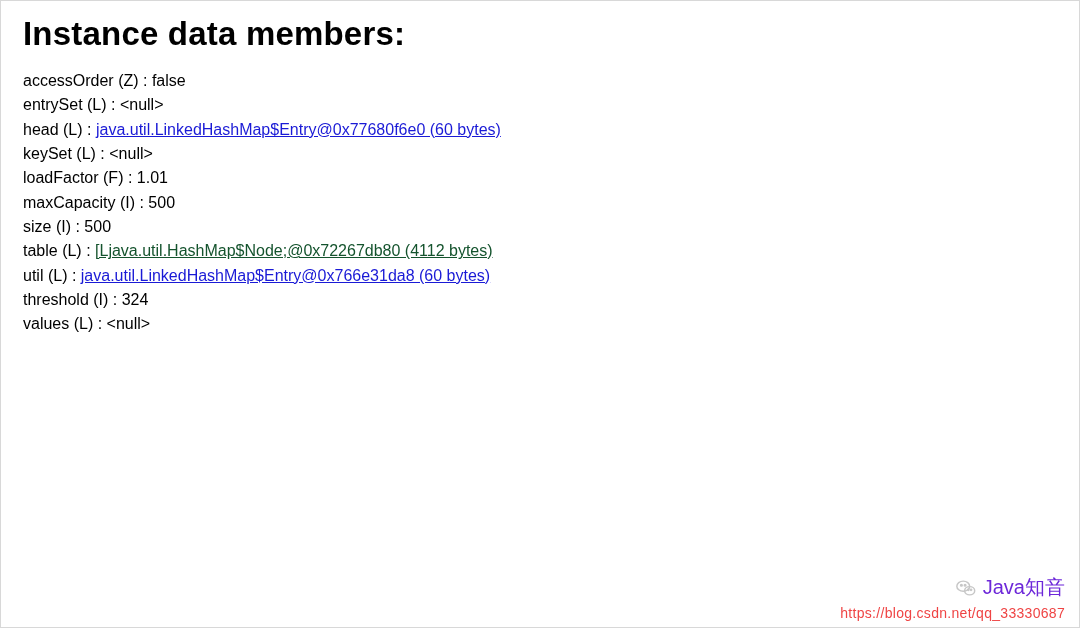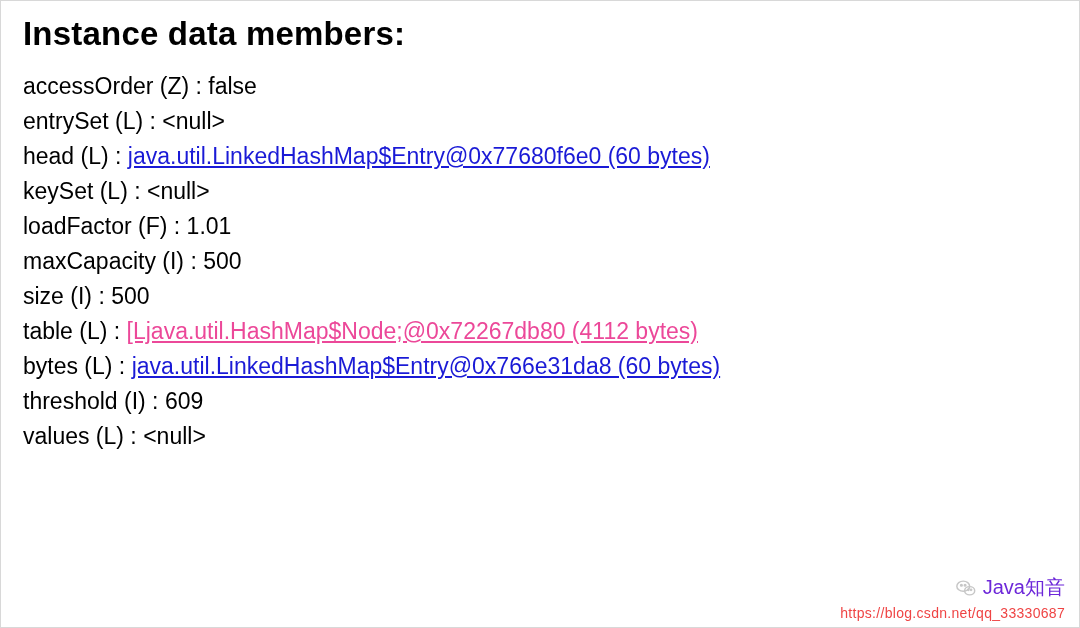--- a/index.html
+++ b/index.html
@@ -13,33 +13,33 @@
       border: 1px solid #d8d8d8;
       color: #000;
     }
     h2.title {
       font-weight: 700;
       font-size: 33px;
       margin-bottom: 16px;
       letter-spacing: 0.2px;
     }
     .members {
-      font-size: 23px;
+      font-size: 16px;
       line-height: 1.52;
     }
     .row {
       white-space: nowrap;
     }
     a.ref {
       color: #1a1ad6;
       text-decoration: underline;
       margin-top: 12px;
     }
     a.ref.visited {
-      color: #ec4899;
+      color: #14532d;
       text-decoration: underline;
     }
     .wm {
       position: absolute;
       right: 14px;
       bottom: 26px;
       display: flex;
       align-items: center;
       gap: 6px;
       color: #6d28d9;
@@ -64,22 +64,22 @@
 
 <div class="members" id="members-list">
     <div class="row"><span>accessOrder (Z) : </span><span>false</span></div>
     <div class="row"><span>entrySet (L) : </span><span>&lt;null&gt;</span></div>
     <div class="row"><span>head (L) : </span><a href="#" class="ref">java.util.LinkedHashMap$Entry@0x77680f6e0 (60 bytes)</a></div>
     <div class="row"><span>keySet (L) : </span><span>&lt;null&gt;</span></div>
     <div class="row"><span>loadFactor (F) : </span><span>1.01</span></div>
     <div class="row"><span>maxCapacity (I) : </span><span>500</span></div>
     <div class="row"><span>size (I) : </span><span>500</span></div>
     <div class="row"><span>table (L) : </span><a href="#" class="ref visited">[Ljava.util.HashMap$Node;@0x72267db80 (4112 bytes)</a></div>
-    <div class="row"><span>bytes (L) : </span><a href="#" class="ref">java.util.LinkedHashMap$Entry@0x766e31da8 (60 bytes)</a></div>
-    <div class="row"><span>threshold (I) : </span><span>609</span></div>
+    <div class="row"><span>util (L) : </span><a href="#" class="ref">java.util.LinkedHashMap$Entry@0x766e31da8 (60 bytes)</a></div>
+    <div class="row"><span>threshold (I) : </span><span>324</span></div>
     <div class="row"><span>values (L) : </span><span>&lt;null&gt;</span></div>
   </div>
 
 <div class="wm">
   <svg viewBox="0 0 24 24" fill="none" stroke="#c7c7c7" stroke-width="1.6">
     <ellipse cx="9" cy="10" rx="7" ry="5.5"></ellipse>
     <ellipse cx="16" cy="15" rx="5.5" ry="4.5"></ellipse>
     <circle cx="7" cy="9" r="0.9" fill="#c7c7c7"></circle>
     <circle cx="11" cy="9" r="0.9" fill="#c7c7c7"></circle>
     <circle cx="14.5" cy="14" r="0.7" fill="#c7c7c7"></circle>

